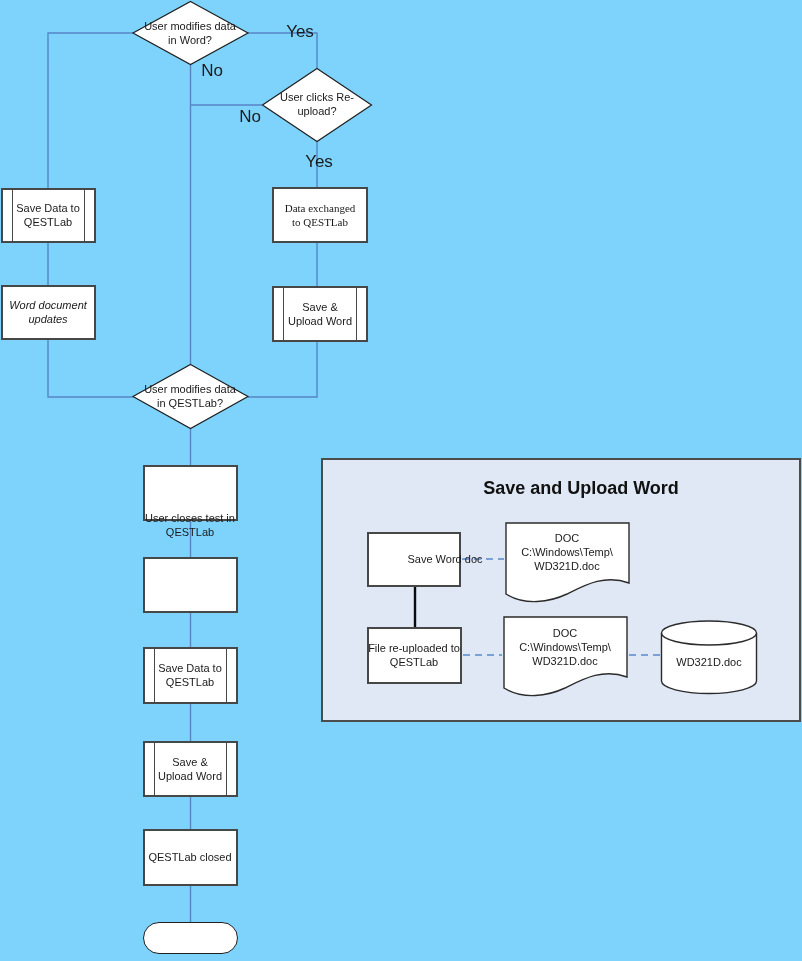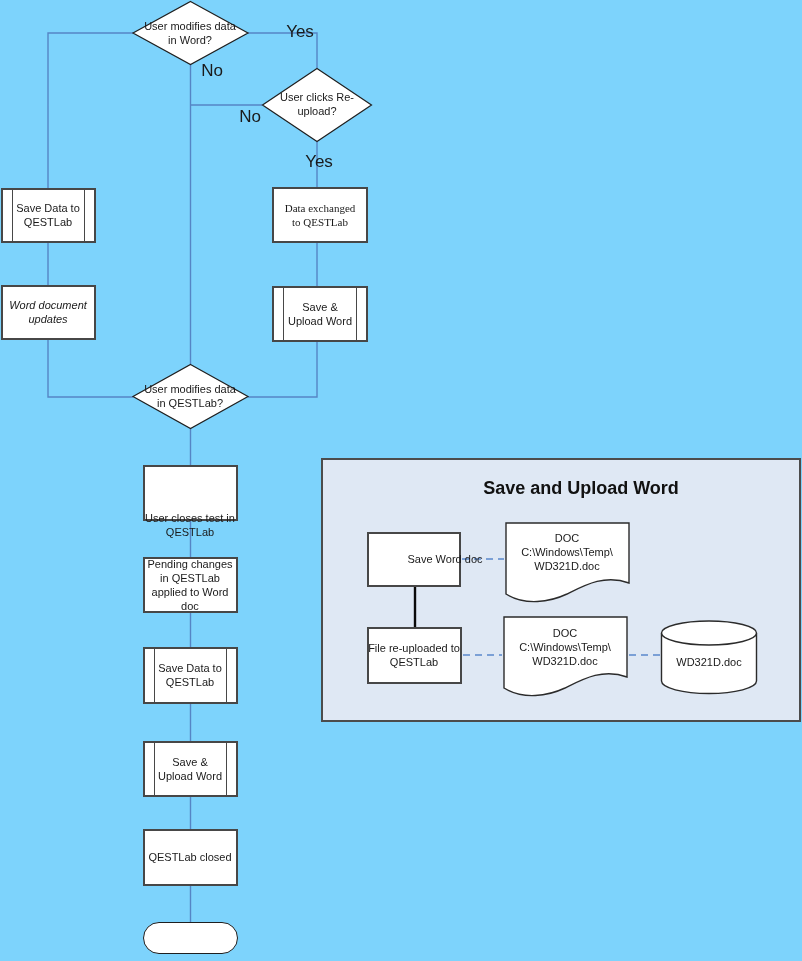--- a/index.html
+++ b/index.html
@@ -107,24 +107,20 @@
   <div class="lbl" style="left:48px;top:312px;font-style:italic;">Word document
 updates</div>
   <div class="lbl" style="left:320px;top:215px;font-family:Liberation Serif, serif;">Data exchanged
 to QESTLab</div>
   <div class="lbl" style="left:320px;top:314px;">Save &amp;
 Upload Word</div>
   <div class="lbl" style="left:190px;top:396px;">User modifies data
 in QESTLab?</div>
   <div class="lbl" style="left:190px;top:517px;margin-top:8px;">User closes test in
 QESTLab</div>
-  <div class="lbl" style="left:190px;top:585px;">Pending changes
-in QESTLab
-applied to Word
-doc</div>
   <div class="lbl" style="left:190px;top:675px;">Save Data to
 QESTLab</div>
   <div class="lbl" style="left:190px;top:769px;">Save &amp;
 Upload Word</div>
   <div class="lbl" style="left:190px;top:857px;">QESTLab closed</div>
   <div class="lbl" style="left:190px;top:973px;">KILL ME NOW</div>
 
   <div id="panel-title">Save and Upload Word</div>
   <div class="lbl" style="left:414px;top:559px;margin-left:31px;">Save Word doc</div>
   <div class="lbl" style="left:567px;top:552px;">DOC

